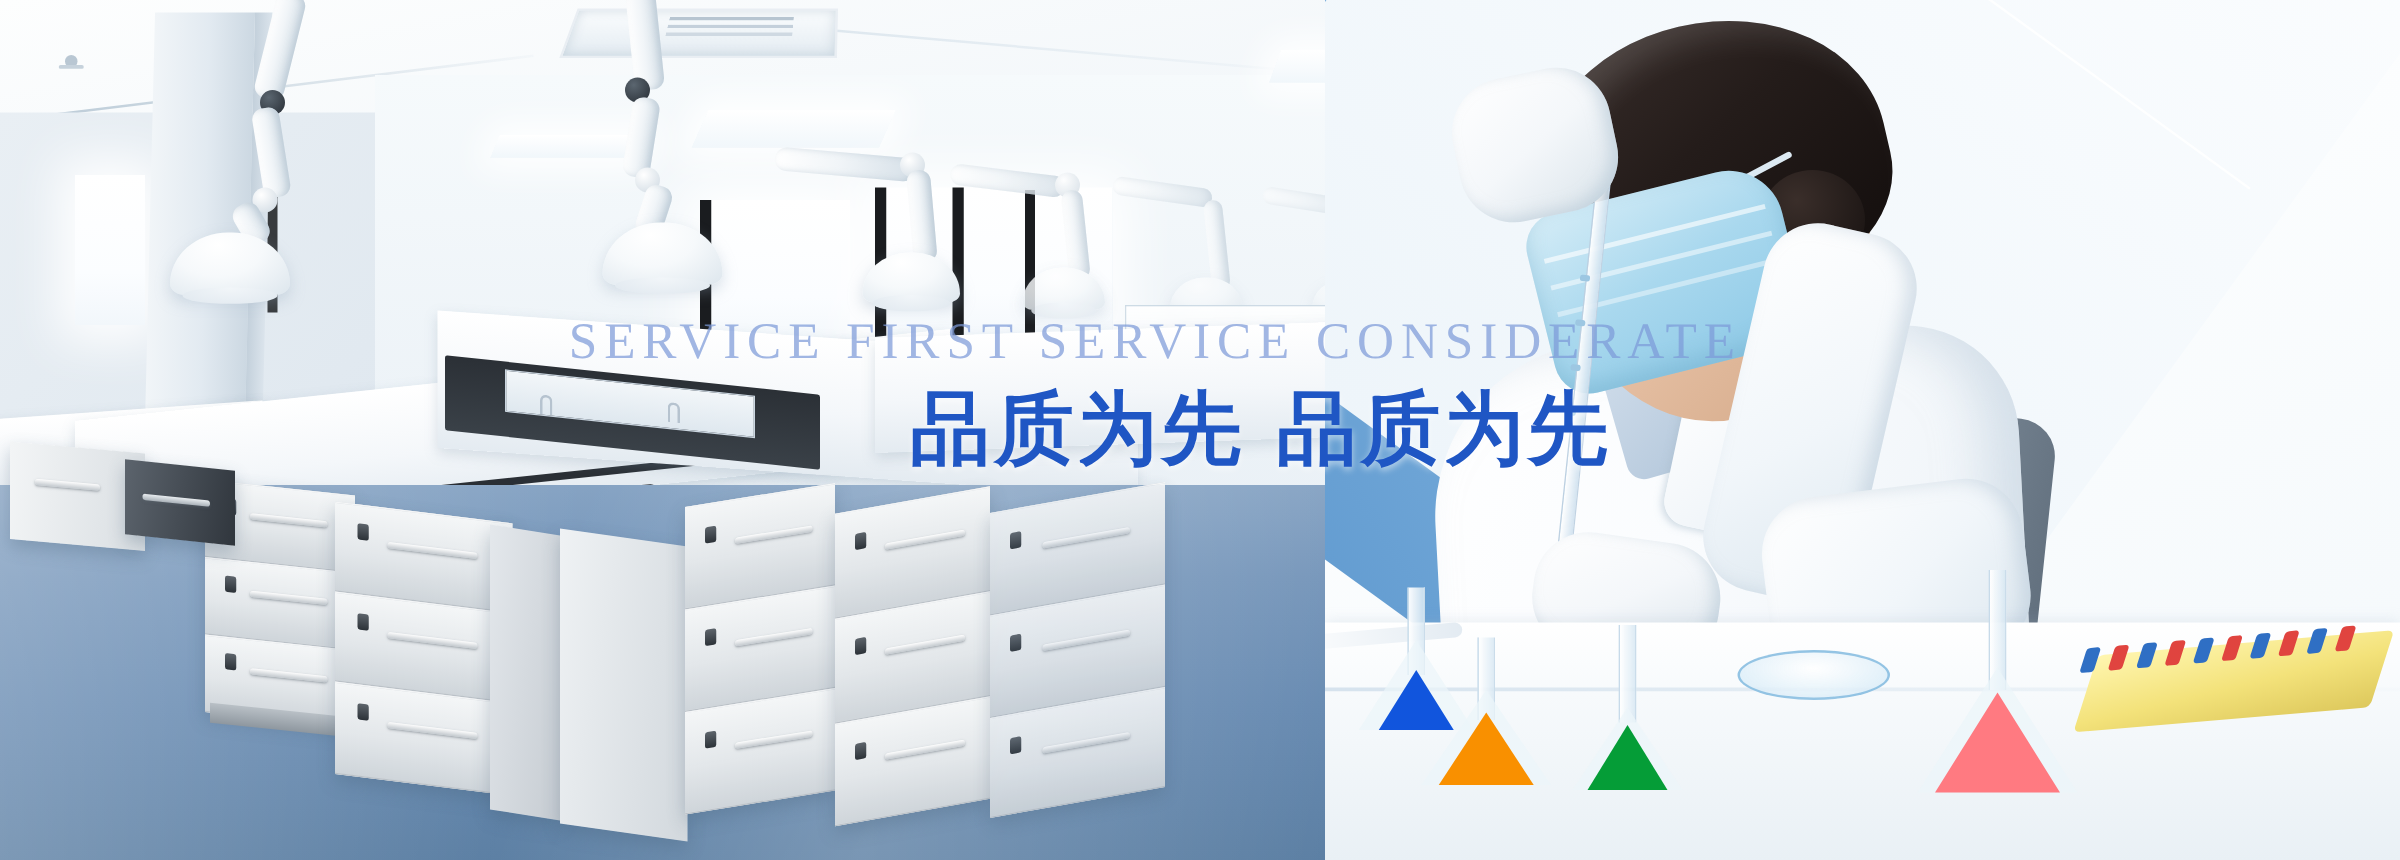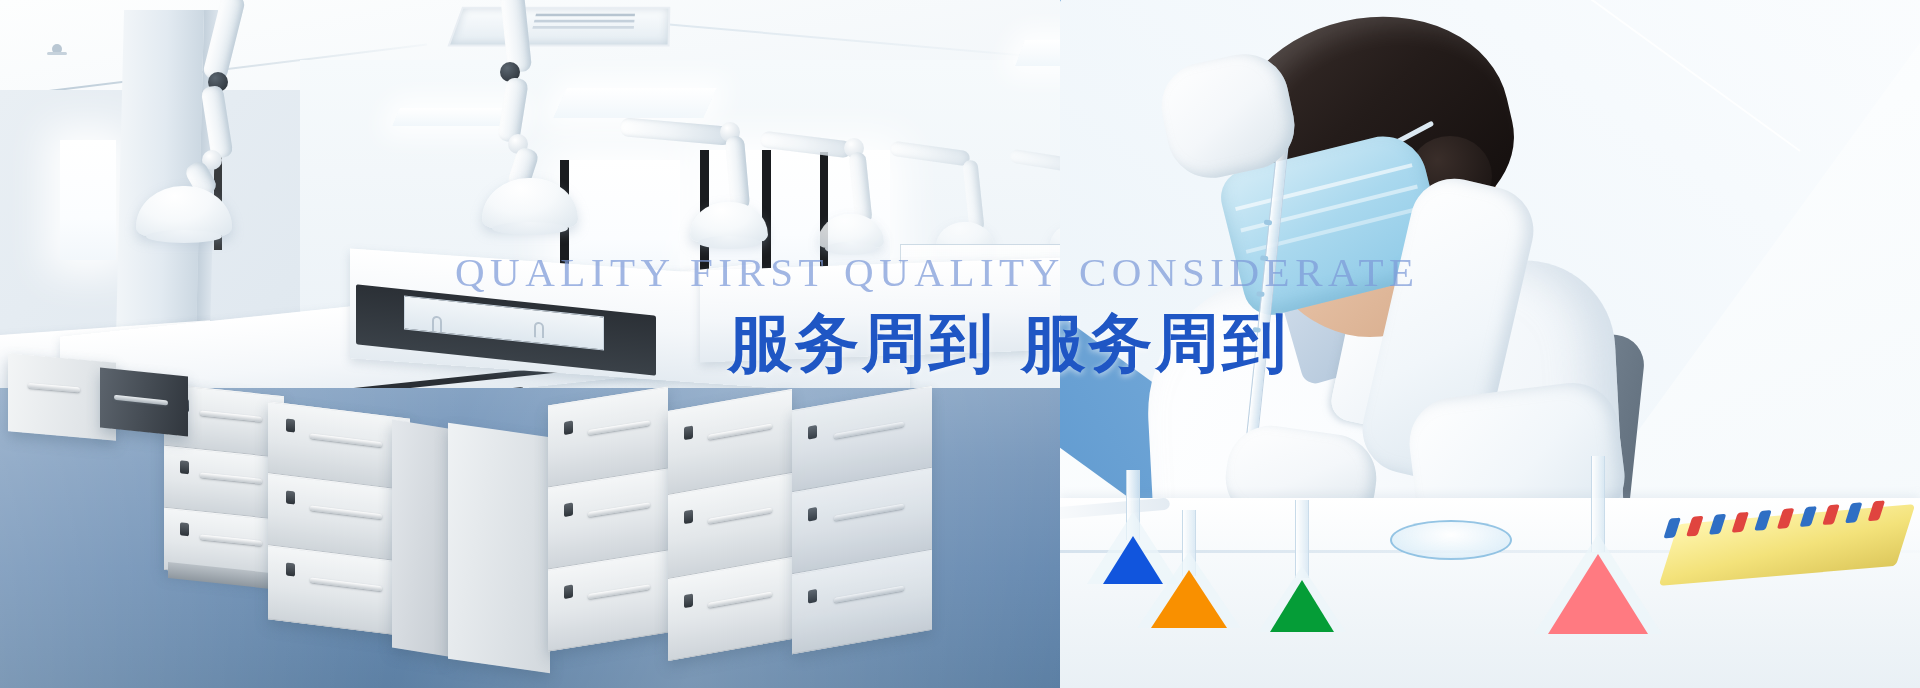--- a/index.html
+++ b/index.html
@@ -615,16 +615,16 @@
 
     <div class="flask-neck" style="left:235px;bottom:110px;height:78px"></div>
     <div class="flask-glass" style="--w:44px;--h:66px;left:198px;bottom:56px"></div>
     <div class="flask" style="--w:32px;--h:52px;left:210px;bottom:56px;--c:#0a9b3a"></div>
 
     <div class="flask-neck" style="left:531px;bottom:136px;height:96px"></div>
     <div class="flask-glass" style="--w:64px;--h:100px;left:474px;bottom:54px"></div>
     <div class="flask" style="--w:50px;--h:80px;left:488px;bottom:54px;--c:#fa7b82"></div>
   </div>
 
-  <div class="txt-en">QUALITY FIRST QUALITY CONSIDERATE</div>
-  <div class="txt-cn">服务周到 服务周到</div>
+  <div class="txt-en">SERVICE FIRST SERVICE CONSIDERATE</div>
+  <div class="txt-cn">品质为先 品质为先</div>
 
 </div>
 
 </body></html>

